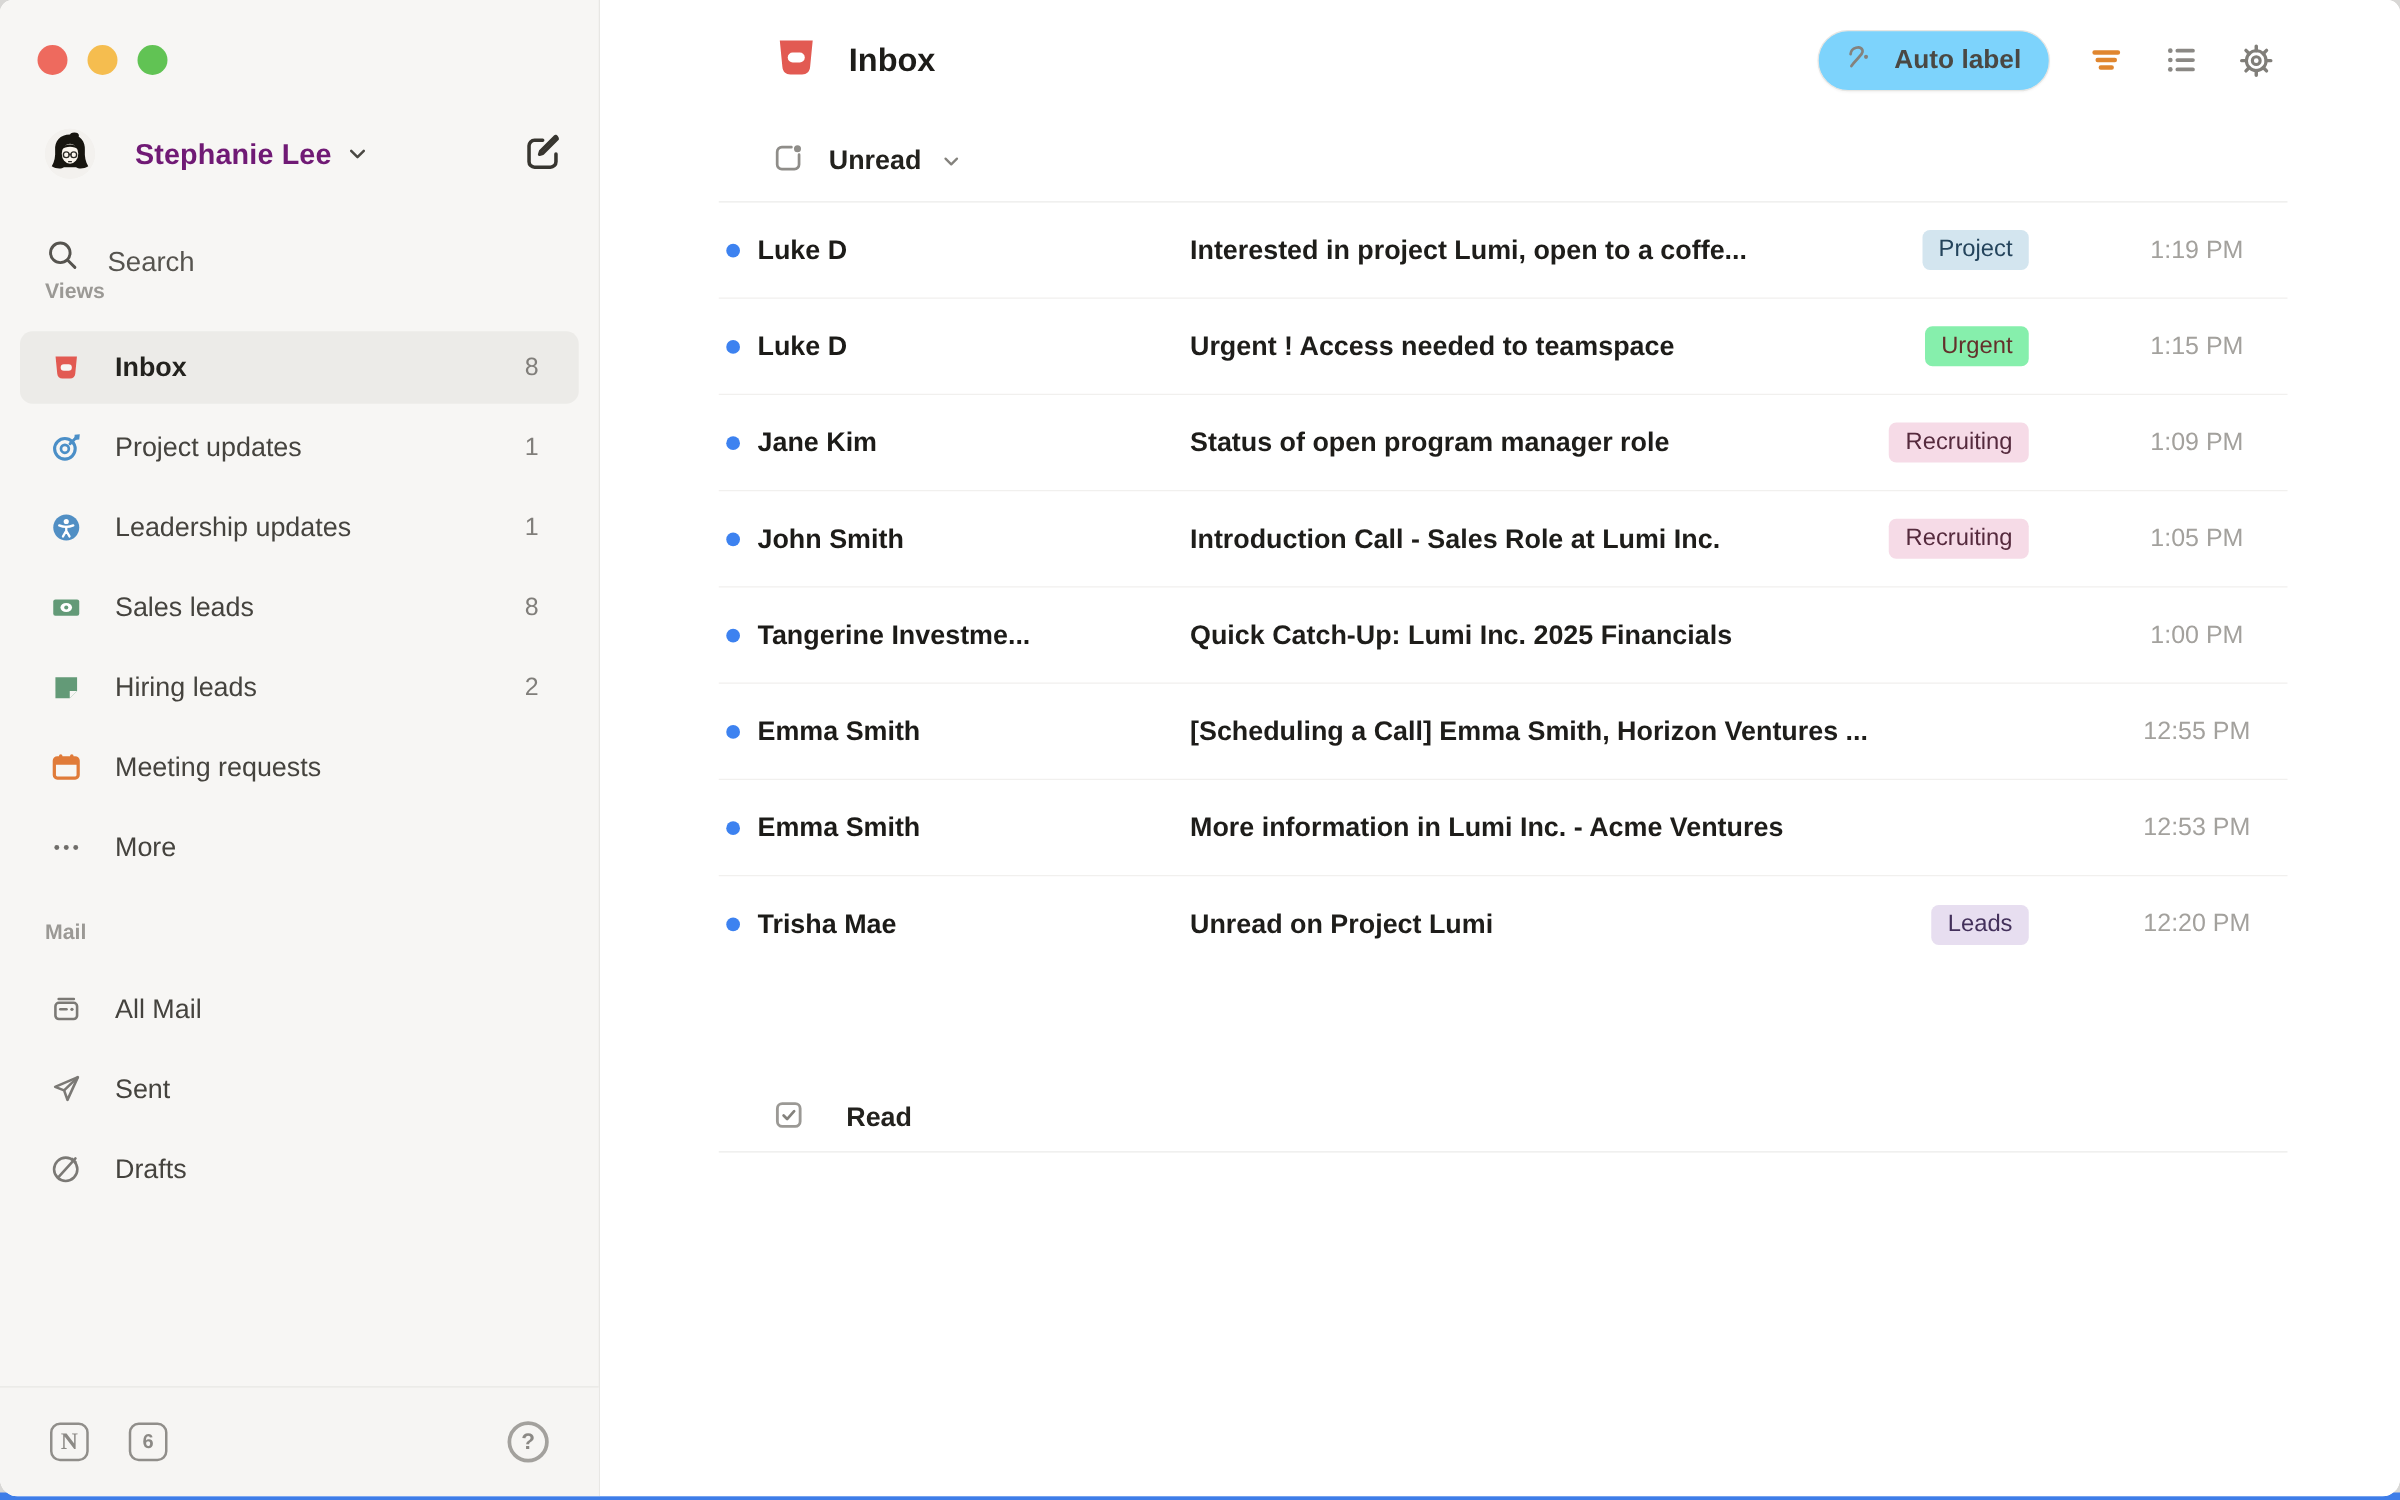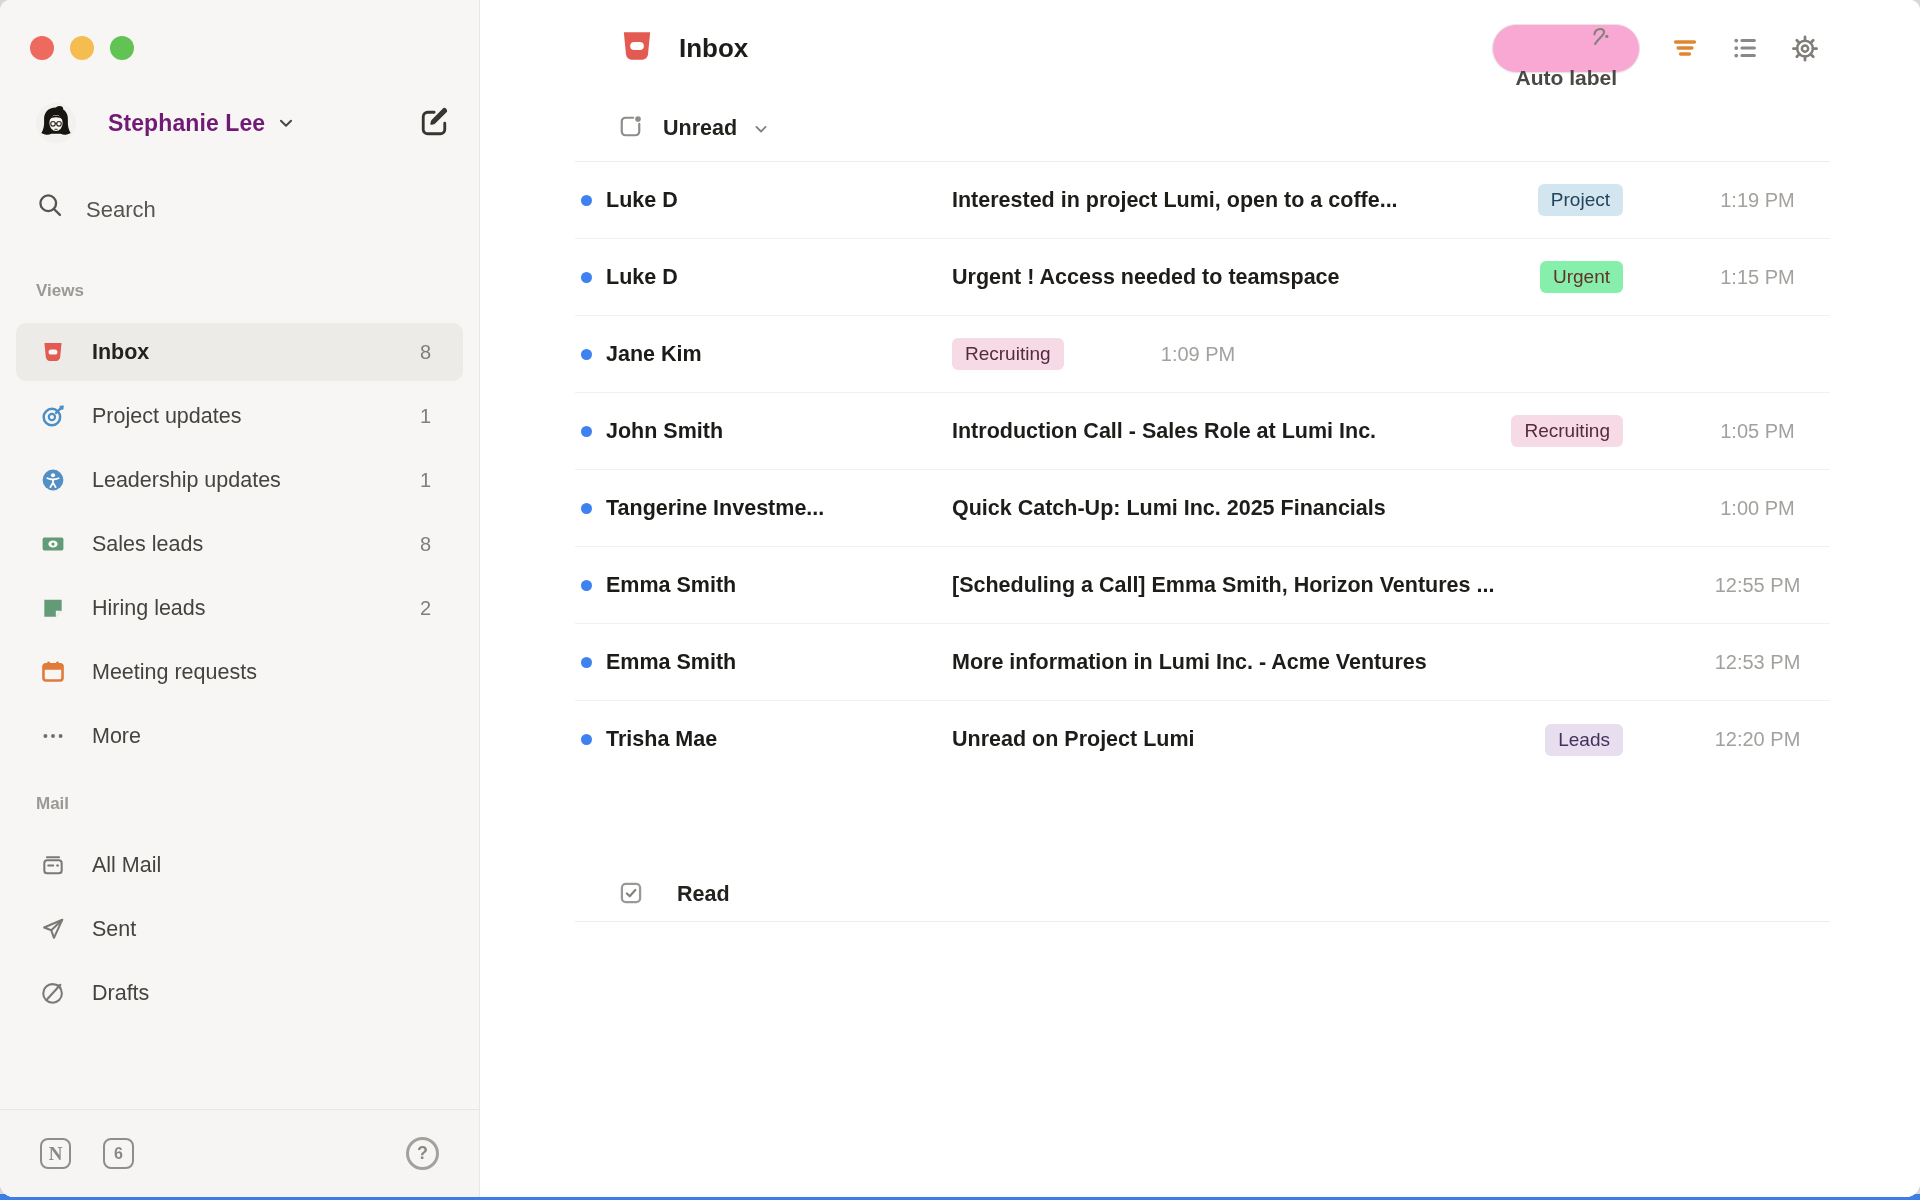--- a/index.html
+++ b/index.html
@@ -35,21 +35,21 @@
   .user-row { display: flex; align-items: center; margin: 43px 28px 0 36px; height: 40px; }
   .avatar { width: 40px; height: 40px; border-radius: 50%; overflow: hidden; background: #f1efec; flex: 0 0 40px; }
   .user-name { font-size: 23px; font-weight: 700; color: #701a75; margin-left: 32px; letter-spacing: .1px; }
   .user-chev { margin-left: 10px; display: flex; align-items: center; }
   .compose { margin-left: auto; display: flex; align-items: center; cursor: pointer; }
 
   .search-row { display: flex; align-items: flex-end; margin: 40px 28px 0 36px; height: 40px; gap: 22px; cursor: pointer; }
   .search-label { font-size: 22px; color: #56544f; }
 
   .nav-section .section-label { font-size: 17px; font-weight: 700; color: #9b9995; margin: 0 0 22px 36px; }
-  .nav-section.views { margin-top: 58px; }
+  .nav-section.views { }
   .nav-section.mail { margin-top: 29px; }
   .nav-item {
     display: flex; align-items: center;
     height: 58px; margin: 0 16px 6px 16px;
     padding: 0 24px; border-radius: 10px;
     cursor: pointer;
   }
   .nav-item.selected { background: #ecebe8; }
   .nav-icon { width: 26px; height: 26px; display: flex; align-items: center; justify-content: center; }
   .nav-icon svg { display: block; }
@@ -79,26 +79,25 @@
     color: #8b8985; font-size: 18px; font-weight: 700; cursor: pointer;
   }
 
   
   main { flex: 1; padding: 0 90px 0 95px; position: relative; background: #fff; }
   .main-header { height: 96px; display: flex; align-items: center; }
   .title-wrap { display: flex; align-items: center; padding-left: 42px; gap: 22px; }
   .page-title { font-size: 26px; font-weight: 700; color: #1d1c19; }
   .header-right { margin-left: auto; display: flex; align-items: center; gap: 30px; margin-right: 10px; }
   .auto-label {
-    height: 49px; display: flex; align-items: flex-end; gap: 12px;
-    background: #f9a8d4; border: 1px solid #e7e6e3; border-radius: 25px;
+    height: 49px; display: flex; align-items: center; gap: 12px;
+    background: #7dd3fc; border: 1px solid #e7e6e3; border-radius: 25px;
     padding: 0 22px; cursor: pointer;
     box-shadow: 0 1px 2px rgba(0,0,0,.04);
     font-family: inherit;
-    flex-direction: column;
   }
   .auto-label-text { font-size: 21px; font-weight: 600; color: #4a4843; }
   .hicon { width: 30px; height: 30px; display: flex; align-items: center; justify-content: center; cursor: pointer; }
 
   .group-header { display: flex; align-items: center; height: 66px; padding-left: 43px; }
   .group-title { font-size: 21.5px; font-weight: 700; color: #23221e; margin-left: 20px; }
   .group-chev { margin-left: 14px; display: flex; align-items: center; }
   .group-header.unread { border-bottom: 1px solid #ececea; }
   .group-header.read { margin-top: 90px; height: 54px; border-bottom: 1px solid #ececea; }
   .group-header.read .group-title { margin-left: 33px; }
@@ -377,20 +376,21 @@
     <span class="dot" style="background: rgb(61, 130, 240);"></span>
     <span class="sender">Luke D</span>
     <span class="subject">Urgent ! Access needed to teamspace</span>
     <span class="badge" style="background: #86efac; color: rgb(99, 48, 43);">Urgent</span>
     <span class="time">1:15 PM</span>
   </div>
 
   <div class="email-row">
     <span class="dot" style="background: rgb(61, 130, 240);"></span>
     <span class="sender">Jane Kim</span>
+    <span class="subject">Status of open program manager role</span>
     <span class="badge" style="background: rgb(246, 219, 231); color: rgb(85, 42, 61);">Recruiting</span>
     <span class="time">1:09 PM</span>
   </div>
 
   <div class="email-row">
     <span class="dot" style="background: rgb(61, 130, 240);"></span>
     <span class="sender">John Smith</span>
     <span class="subject">Introduction Call - Sales Role at Lumi Inc.</span>
     <span class="badge" style="background: rgb(246, 219, 231); color: rgb(85, 42, 61);">Recruiting</span>
     <span class="time">1:05 PM</span>

